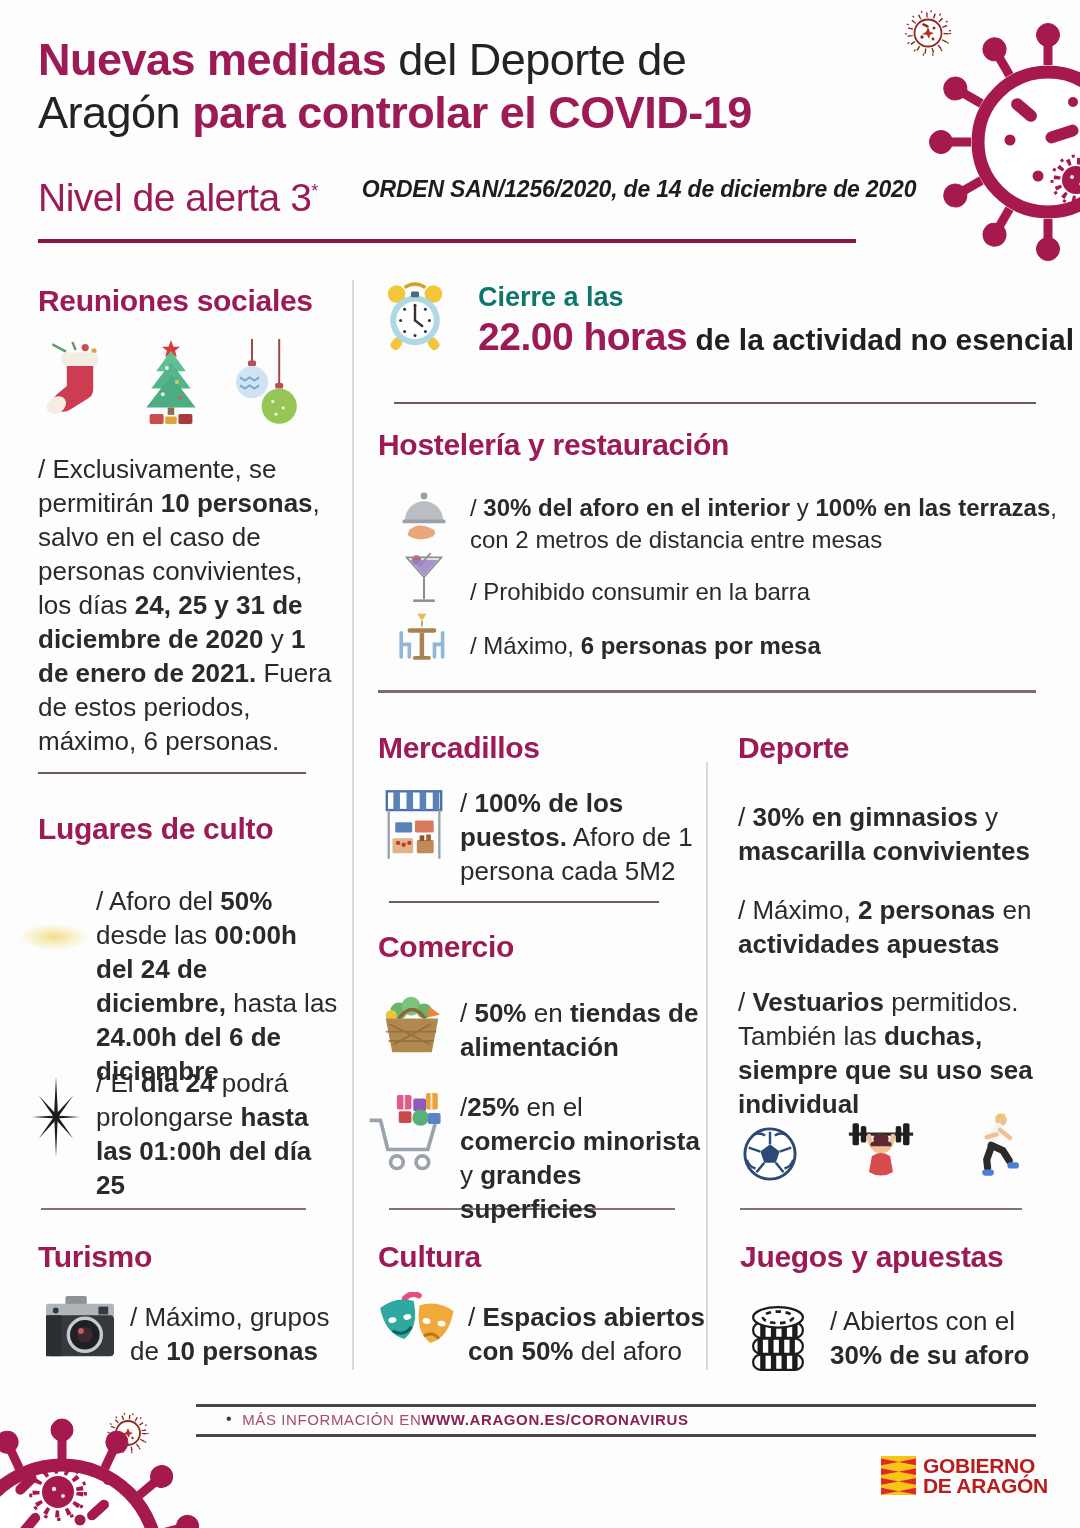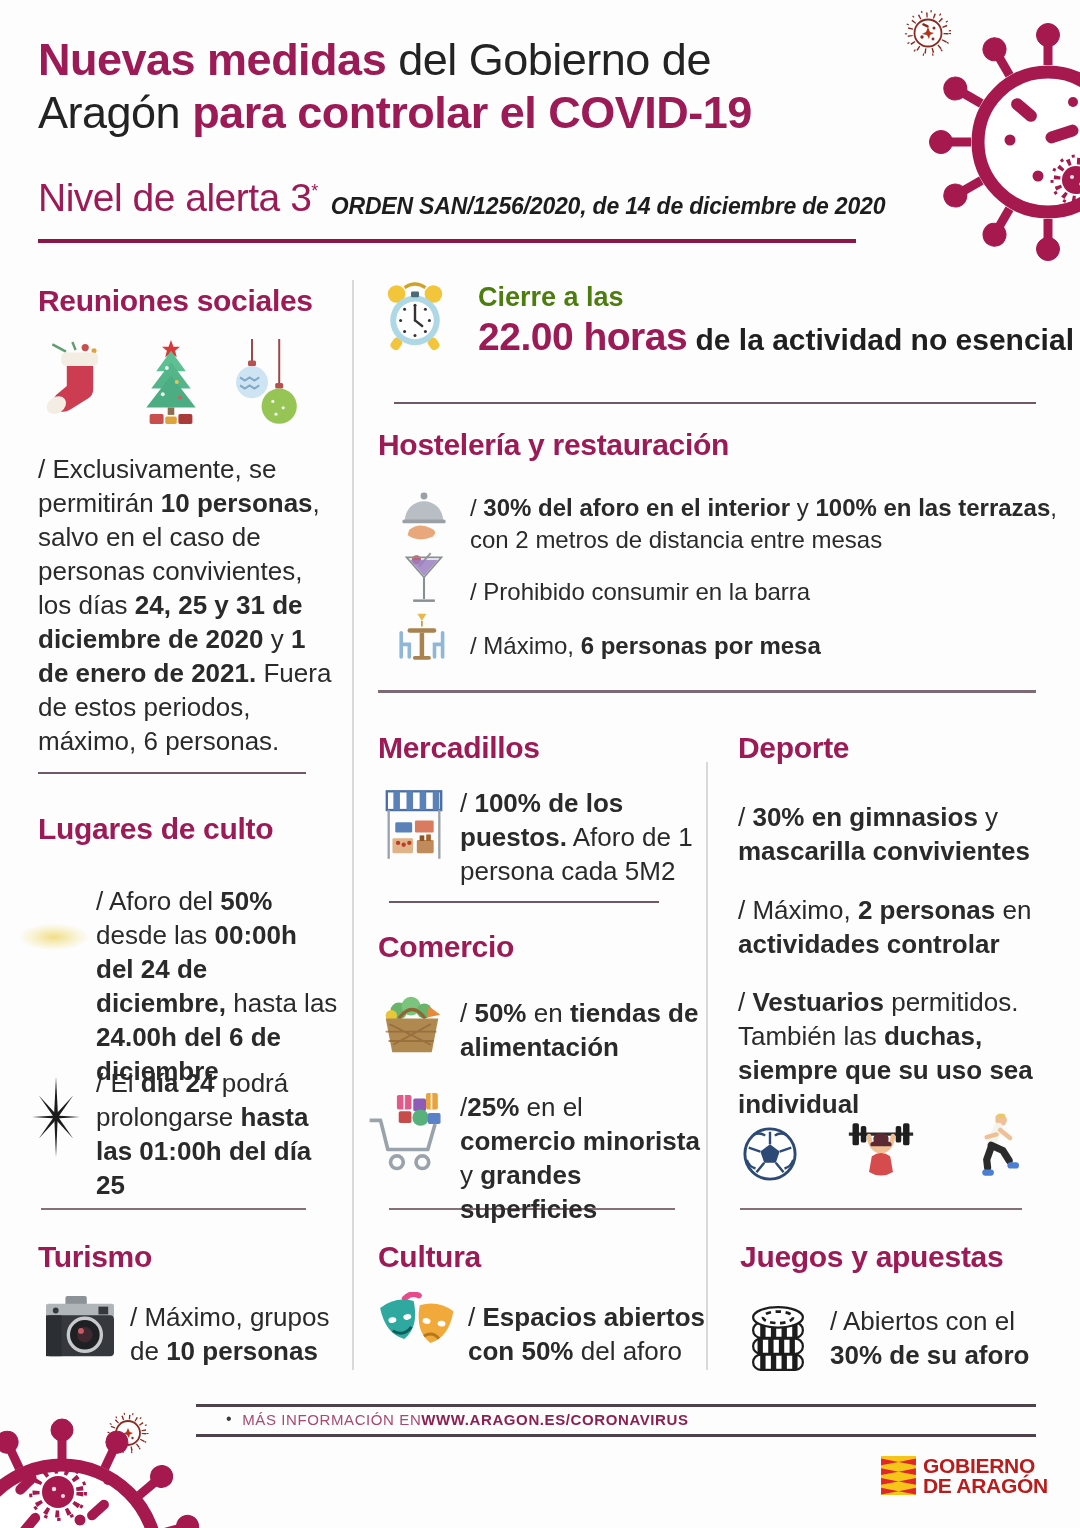--- a/index.html
+++ b/index.html
@@ -7,54 +7,54 @@
     --text:#2a2a2a; --divider-gray:#d9d9d9; --divider-dark:#6e5a64;
   }
   *{margin:0;padding:0;box-sizing:border-box}
   html,body{background:#9a9a9a}
   body{font-family:"Liberation Sans",sans-serif;-webkit-font-smoothing:antialiased}
   .page{position:relative;width:1080px;height:1528px;margin:0 auto;background:#fdfdfd;overflow:hidden}
   .abs{position:absolute}
   .accent{color:var(--accent)}
   .b{font-weight:700}
   .title{font-size:45px;line-height:1.17;color:#232323;font-weight:400;letter-spacing:-.5px}
-  .alert-line{display:flex;align-items:flex-end;gap:13px}
+  .alert-line{display:flex;align-items:flex-start;gap:44px}
   .alert{font-size:39px;color:var(--accent);font-weight:400;letter-spacing:-.5px}
   .alert sup{font-size:18px}
   .order{font-size:23px;font-style:italic;font-weight:700;color:#1d1d1d;letter-spacing:-.2px}
   .rule{position:absolute}
   .rule-accent{background:var(--accent-dark)}
   .rule-dark{background:var(--divider-dark)}
   .rule-soft{background:#857078}
   .vline{position:absolute;background:var(--divider-gray)}
   h2.sec{font-size:30px;font-weight:700;color:var(--accent);letter-spacing:-.3px}
   .body-text{font-size:26px;line-height:1.31;color:var(--text)}
   .small-text{font-size:24px;line-height:1.33;color:var(--text)}
-  .curfew-l1{font-size:27px;font-weight:700;color:#4d7c0f}
+  .curfew-l1{font-size:27px;font-weight:700;color:#0f766e}
   .curfew-l2{margin-top:2px;white-space:nowrap}
   .curfew-big{font-size:39px;font-weight:700;color:var(--accent);letter-spacing:-.5px}
   .curfew-rest{font-size:30px;font-weight:700;color:#1f1f1f}
   .icons-row{display:flex;align-items:flex-end;gap:20px}
   .glow{width:68px;height:26px;border-radius:50%;
         background:radial-gradient(ellipse at center,rgba(238,214,105,.8) 0%,rgba(243,230,160,.45) 45%,rgba(255,255,255,0) 75%)}
   .virus{color:var(--virus)}
   .doodle{color:#8a2a20}
   .footer-info{display:flex;align-items:center;font-size:15px;letter-spacing:.6px;white-space:nowrap}
   .footer-info .bullet{color:#3a3a3a;font-size:16px;margin-right:10px}
   .footer-info .pfx{color:#a84a70;font-weight:400}
   .footer-info .lnk{color:#8c2050;font-weight:700}
   .logo{display:flex;align-items:center;gap:7px}
   .logo-text{font-size:21px;font-weight:700;line-height:.95;color:#b91c1c;letter-spacing:-.3px}
 </style>
 </head>
 <body>
 
 <div class="page">
 
-  <h1 class="abs title" style="left:38px;top:34px;width:845px"><span class="b accent">Nuevas medidas</span><span> del Gobierno de</span><br><span>Aragón </span><span class="b accent">para controlar el COVID-19</span></h1>
+  <h1 class="abs title" style="left:38px;top:34px;width:845px"><span class="b accent">Nuevas medidas</span><span> del Deporte de</span><br><span>Aragón </span><span class="b accent">para controlar el COVID-19</span></h1>
 
   <div class="abs alert-line" style="left:38px;top:176px">
     <div class="alert"><span>Nivel de alerta 3</span><sup>*</sup></div>
     <div class="order">ORDEN SAN/1256/2020, de 14 de diciembre de 2020</div>
   </div>
 
   <div class="rule rule-accent" style="left:38px;top:239px;width:818px;height:4px"></div>
 
   <svg class="abs virus" style="left:850px;top:0" width="230" height="265" viewBox="0 0 230 265">
     <g class="doodle" transform="translate(78,33)" stroke="currentColor" fill="none" color="#8a2a20">
@@ -330,21 +330,21 @@
       <path d="M4 34 h12 l8 32 h44 l8 -28" stroke="#9aa3ab" stroke-width="4" fill="none" stroke-linejoin="round"></path>
       <circle cx="34" cy="80" r="7" fill="none" stroke="#9aa3ab" stroke-width="4"></circle>
       <circle cx="62" cy="80" r="7" fill="none" stroke="#9aa3ab" stroke-width="4"></circle>
     </svg>
     <p class="abs body-text" style="left:460px;top:1090px;width:245px"><span>/</span><span class="b">25%</span><span> en el </span><span class="b">comercio minorista</span><span> y </span><span class="b">grandes superficies</span></p>
   </section>
 
   <section>
     <h2 class="abs sec" style="left:738px;top:731px">Deporte</h2>
     <p class="abs body-text" style="left:738px;top:800px;width:322px"><span>/ </span><span class="b">30% en gimnasios</span><span> y </span><span class="b">mascarilla convivientes</span></p>
-    <p class="abs body-text" style="left:738px;top:893px;width:322px"><span>/ Máximo, </span><span class="b">2 personas</span><span> en </span><span class="b">actividades controlar</span></p>
+    <p class="abs body-text" style="left:738px;top:893px;width:322px"><span>/ Máximo, </span><span class="b">2 personas</span><span> en </span><span class="b">actividades apuestas</span></p>
     <p class="abs body-text" style="left:738px;top:985px;width:324px"><span>/ </span><span class="b">Vestuarios</span><span> permitidos. También las </span><span class="b">duchas, siempre que su uso sea individual</span></p>
 
     <div class="abs icons-row" style="left:742px;top:1112px;gap:46px">
       <svg width="56" height="56" viewBox="0 0 58 58">
         <circle cx="29" cy="29" r="26" fill="#fff" stroke="#2d4a77" stroke-width="3"></circle>
         <polygon points="29,19 39,26.5 35,38 23,38 19,26.5" fill="#2d4a77"></polygon>
         <path d="M29 19 V6 M39 26.5 l12 -4 M35 38 l8 10 M23 38 l-8 10 M19 26.5 l-12 -4" stroke="#2d4a77" stroke-width="2.5" fill="none"></path>
         <path d="M12 9 q7 -3 12 1 M46 9 q-7 -3 -12 1 M5 35 q2 7 9 9 M53 35 q-2 7 -9 9" stroke="#2d4a77" stroke-width="2.5" fill="none"></path>
       </svg>
       <svg width="74" height="68" viewBox="0 0 80 74">

